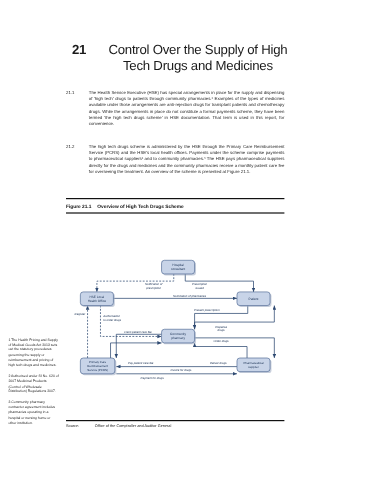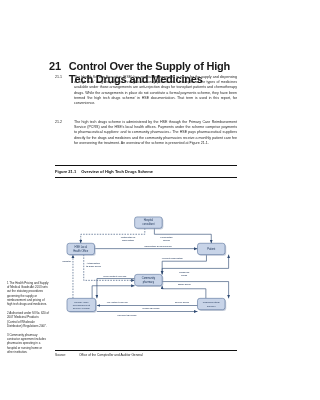--- a/index.html
+++ b/index.html
@@ -12,32 +12,32 @@
   }
   #page {
     position:relative;
     width:282px; height:400px;
     background:#ffffff;
   }
 
   
   .chapter-head {
     position:absolute;
-    left:49px; top:36px; width:190px;
+    left:60px; top:36px; width:190px;
     display:flex; gap:8px;
     align-items:flex-start;
-    margin-top:24px;
   }
   .chapter-num {
     font-size:11px; font-weight:bold; line-height:13px;
     letter-spacing:-0.2px;
   }
   .chapter-title {
-    font-size:11px; font-weight:bold; line-height:13px;
+    font-size:11px; font-weight:normal; line-height:13px;
     letter-spacing:-0.2px;
+    text-align:center;
   }
 
   
   .para {
     position:absolute;
     left:55px; width:182px;
     display:flex; gap:6px;
   }
   .para-num {
     flex:0 0 13px;

